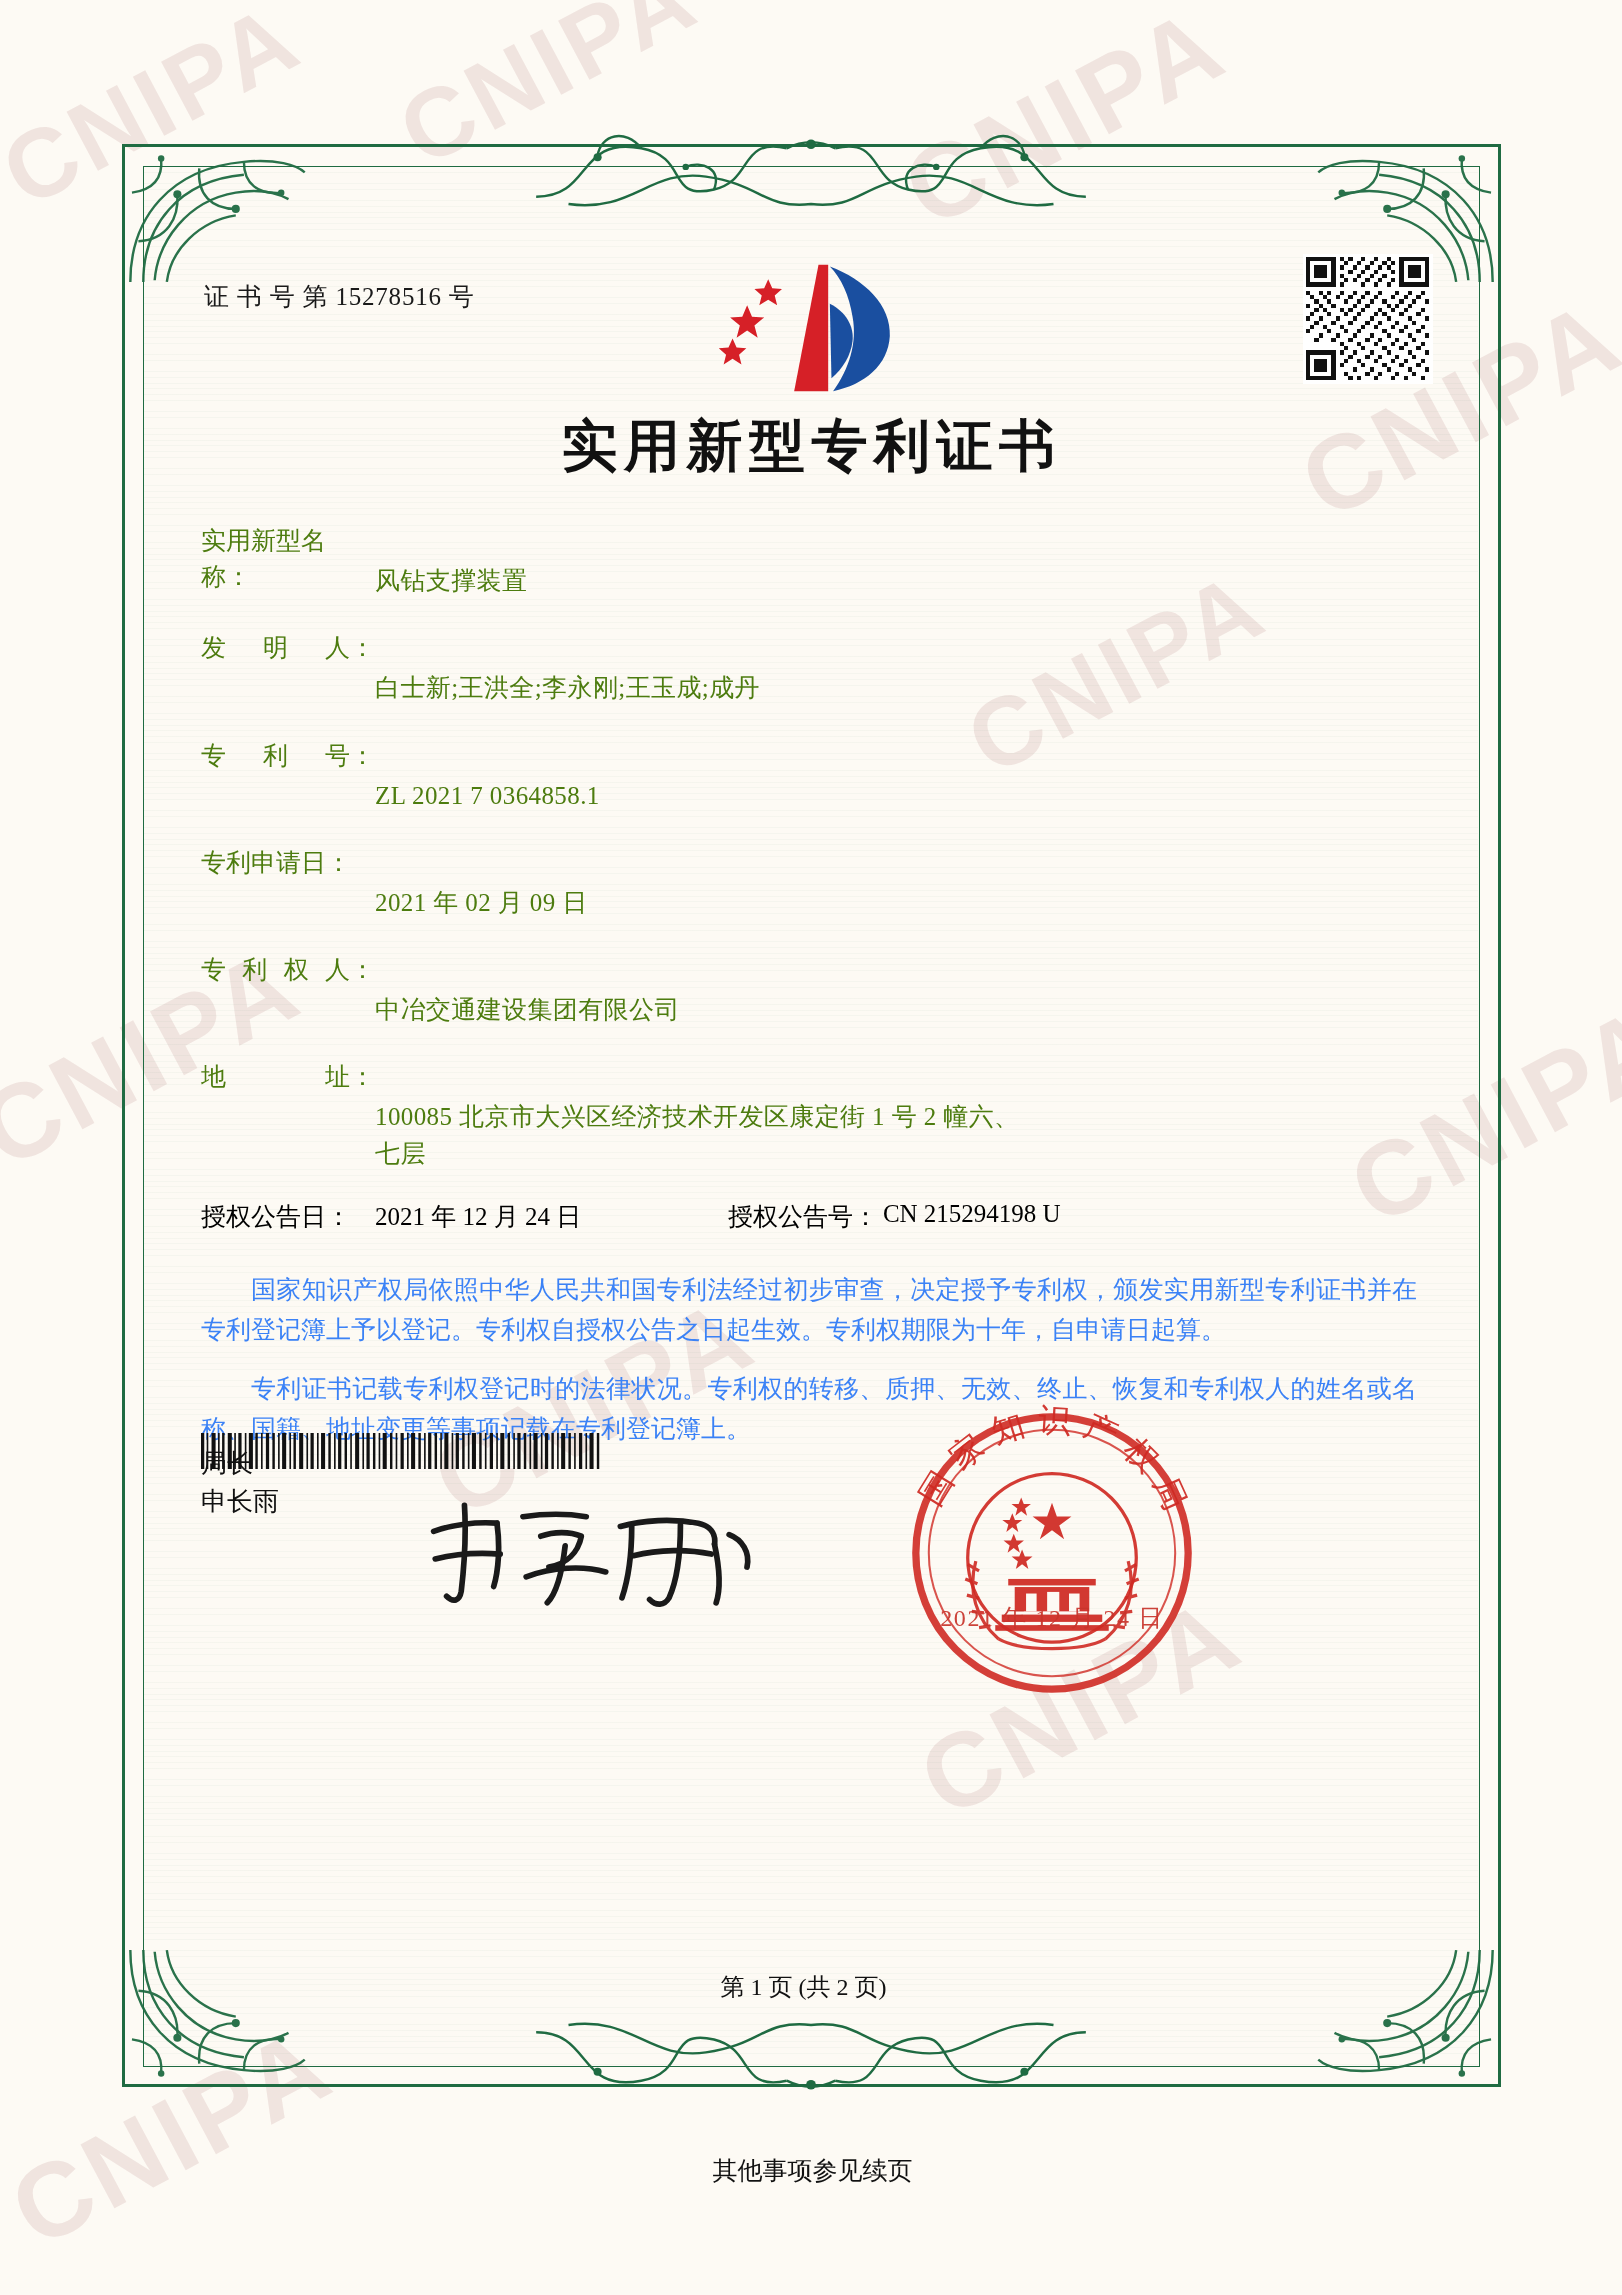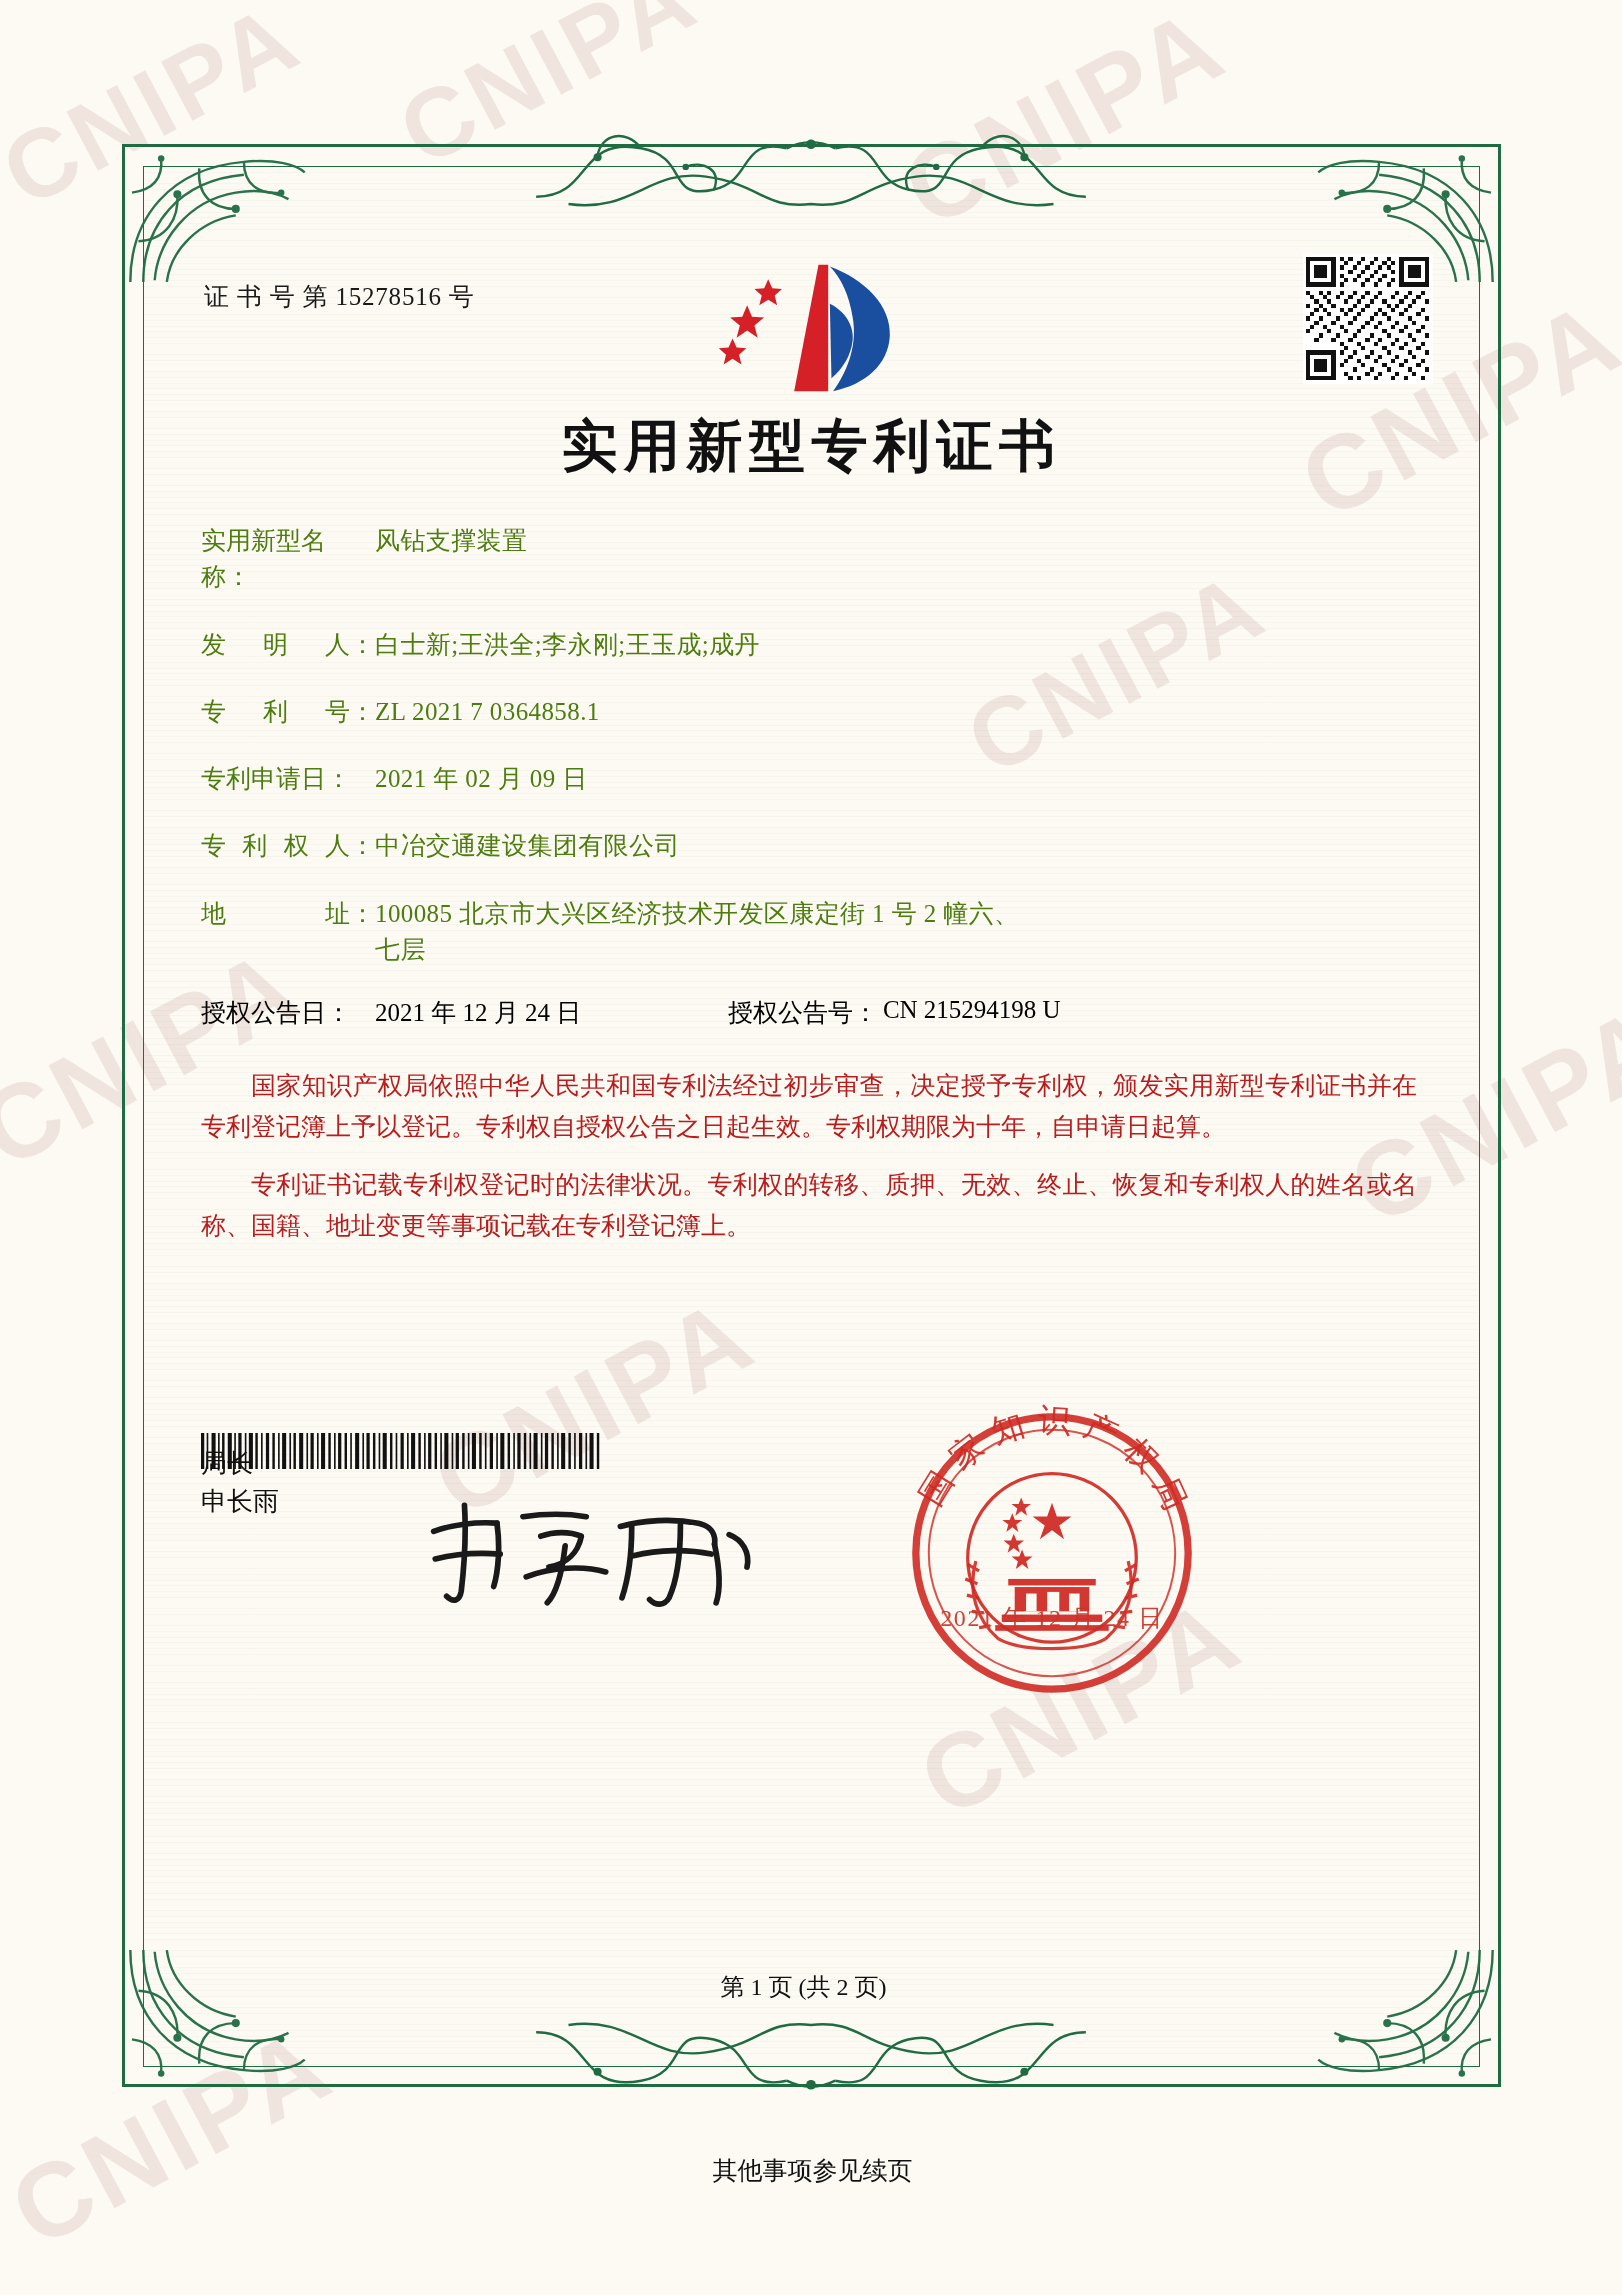--- a/index.html
+++ b/index.html
@@ -156,20 +156,21 @@
     justify-content: space-between;
     letter-spacing: 0;
   }
   .field .lbl.tight {
     letter-spacing: 0;
     display: block;
   }
   .field .val {
     flex: 1;
     letter-spacing: 0.4px;
+    margin-top: 40px;
   }
   .grantbox {
     display: flex;
     padding-left: 58px;
     font-size: 25px;
     margin-bottom: 37px;
   }
   .grantbox .g1 { width: 527px; display: flex; font-family: Liberation Serif, serif; }
   .grantbox .g2 { display: flex; }
   .grantbox .lbl2 {
@@ -178,21 +179,21 @@
     display: flex;
     justify-content: space-between;
   }
   .para {
     padding: 0 63px 0 58px;
     font-size: 25px;
     line-height: 1.62;
     text-align: justify;
     text-indent: 50px;
     margin-bottom: 18px;
-    color: #b91c1c;
+    color: #3b82f6;
   }
   .barcode {
     position: absolute;
     left: 58px;
     top: 1267px;
     height: 36px;
     width: 438px;
   }
   .sig-label {
     position: absolute;

